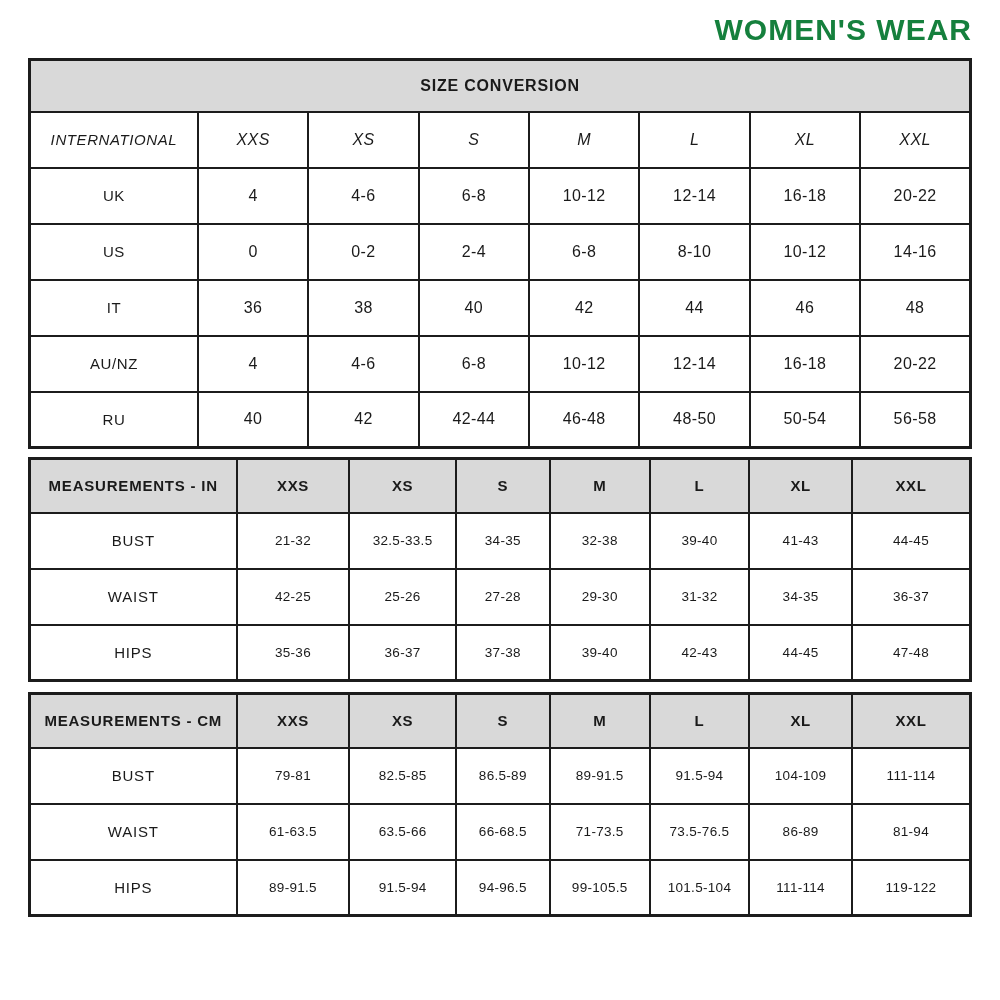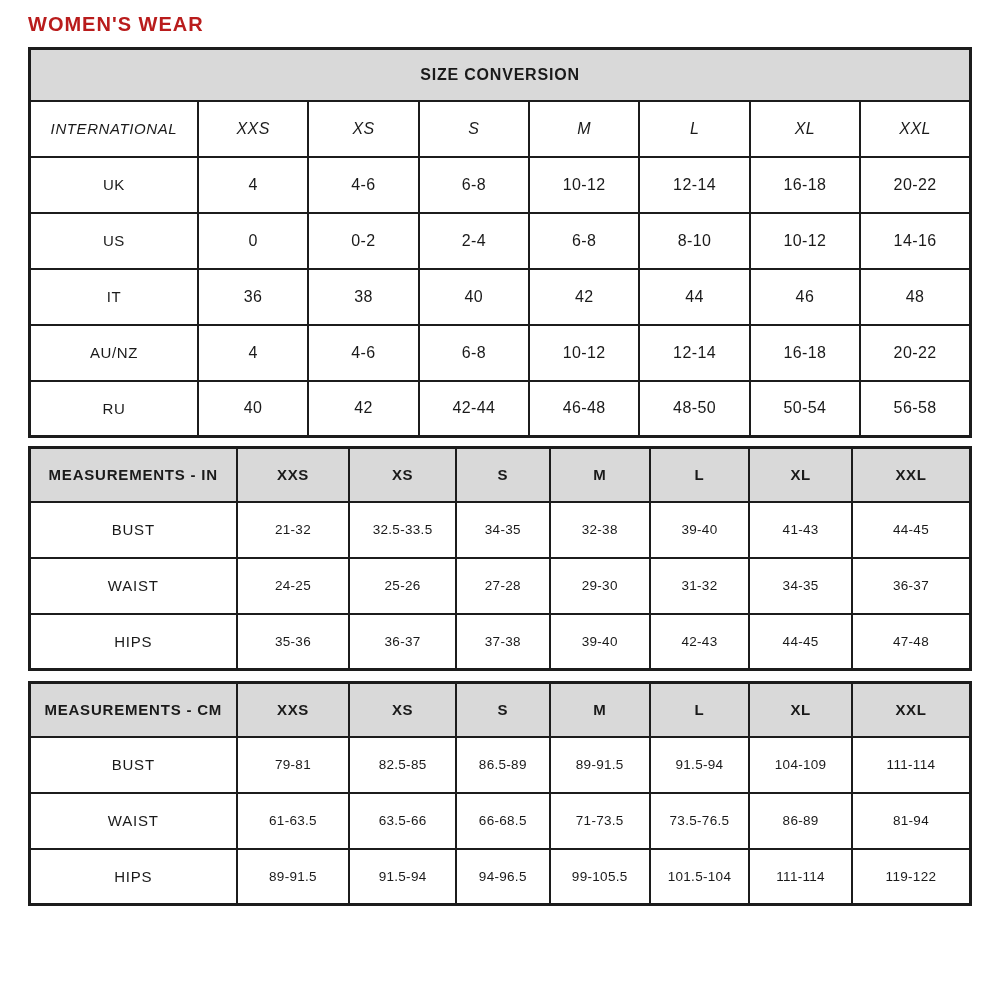--- a/index.html
+++ b/index.html
@@ -14,25 +14,25 @@
     width:1000px;
     height:1000px;
     background:var(--bg);
     color:var(--text);
     font-family:"Liberation Sans","DejaVu Sans",sans-serif;
     overflow:hidden;
   }
   .page{width:944px;margin:0 auto;}
   h1.page-title{
     margin:13px 0 11px 0;
-    text-align:left;
-    font-size:20px;
+    text-align:right;
+    font-size:30px;
     font-weight:700;
     letter-spacing:1px;
-    color:#b91c1c;
+    color:#15803d;
   }
   table.tbl{
     width:100%;
     border-collapse:collapse;
     table-layout:fixed;
     border:3px solid var(--border);
   }
   table.tbl td{
     border:2px solid var(--border);
     text-align:center;
@@ -188,21 +188,21 @@
           <td class="val">21-32</td>
           <td class="val">32.5-33.5</td>
           <td class="val">34-35</td>
           <td class="val">32-38</td>
           <td class="val">39-40</td>
           <td class="val">41-43</td>
           <td class="val">44-45</td>
         </tr>
         <tr>
           <td class="rowlabel">WAIST</td>
-          <td class="val">24-25</td>
+          <td class="val">42-25</td>
           <td class="val">25-26</td>
           <td class="val">27-28</td>
           <td class="val">29-30</td>
           <td class="val">31-32</td>
           <td class="val">34-35</td>
           <td class="val">36-37</td>
         </tr>
         <tr>
           <td class="rowlabel">HIPS</td>
           <td class="val">35-36</td>

